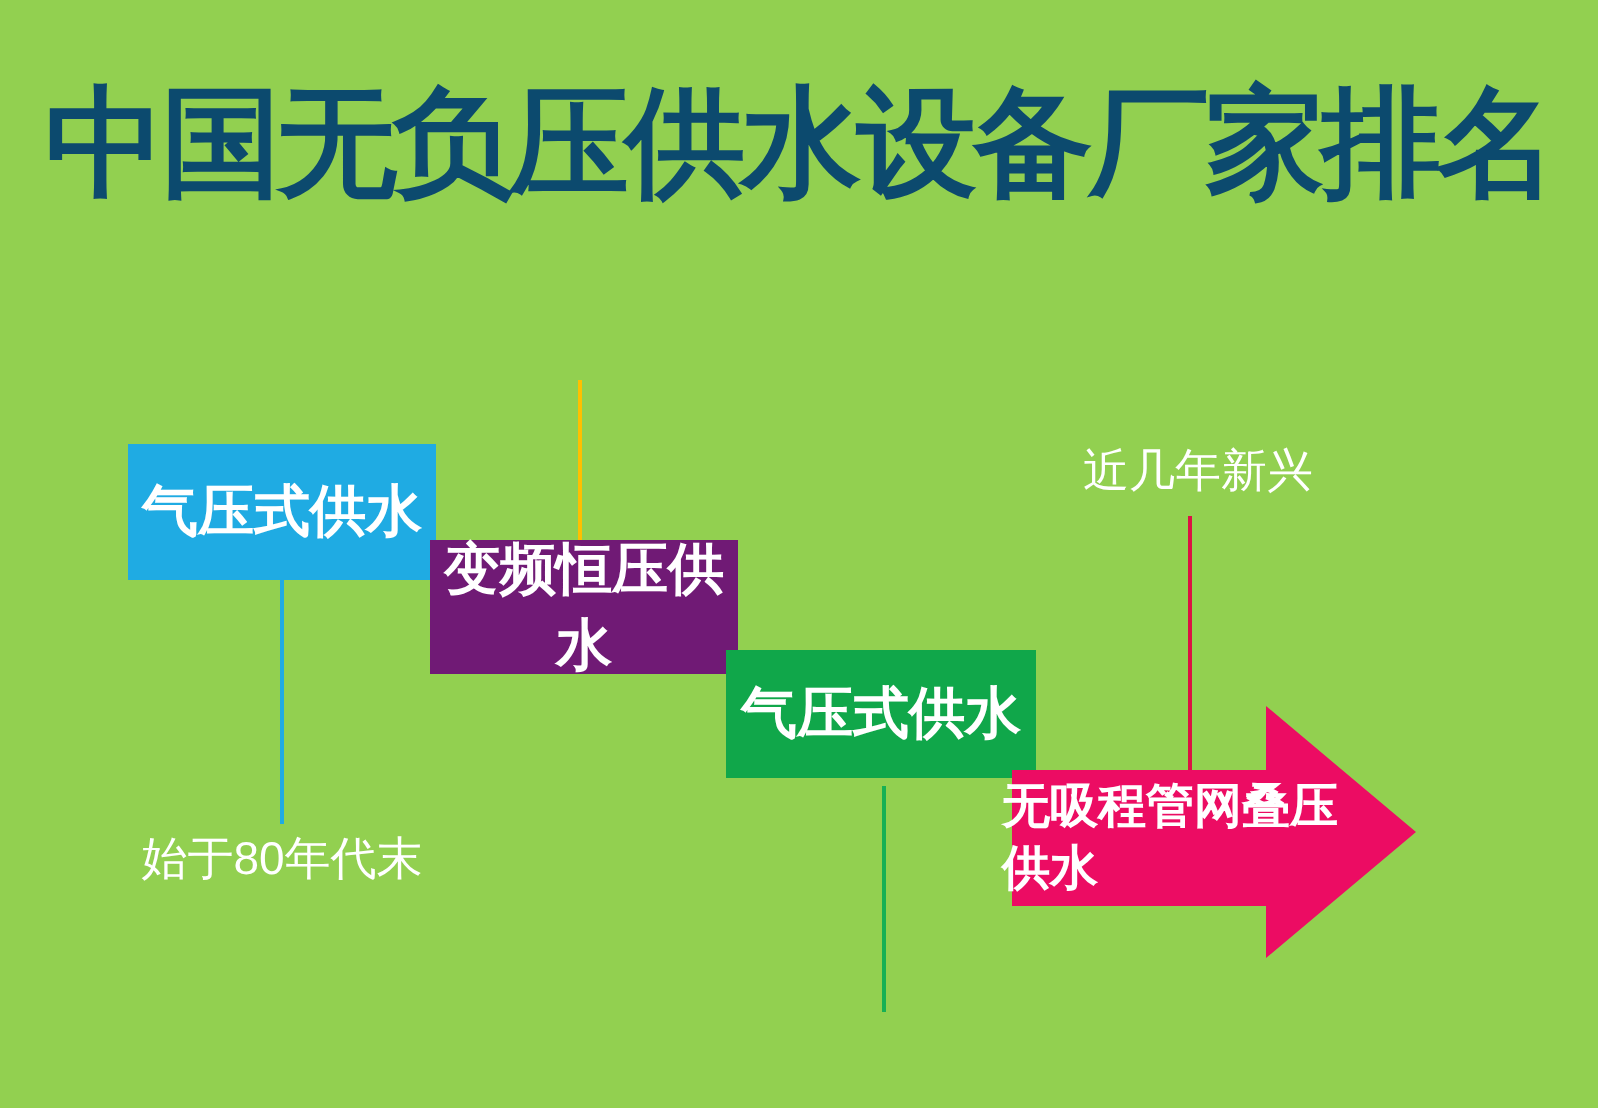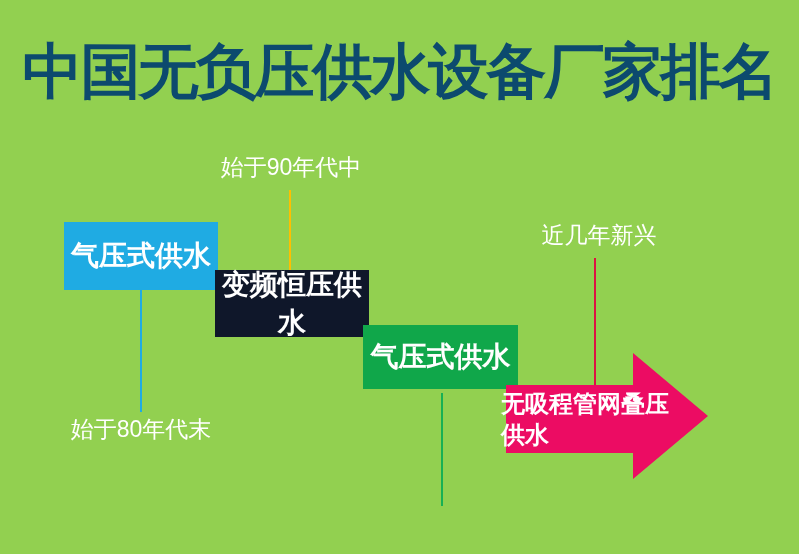--- a/index.html
+++ b/index.html
@@ -29,21 +29,21 @@
     position: absolute;
     display: flex;
     align-items: center;
     justify-content: center;
     color: #FFFFFF;
     font-size: 28px;
     font-weight: bold;
     text-align: center;
   }
   .box-pneumatic   { left: 64px;  top: 222px; width: 154px; height: 68px; background: #1FABE3; }
-  .box-vfd         { left: 215px; top: 270px; width: 154px; height: 67px; background: #0f172a; }
+  .box-vfd         { left: 215px; top: 270px; width: 154px; height: 67px; background: #701a75; }
   .box-nonnegative { left: 363px; top: 325px; width: 155px; height: 64px; background: #10A74A; }
   .flow-arrow {
     position: absolute;
     left: 506px; top: 353px;
     width: 203px; height: 126px;
   }
   .flow-arrow polygon { fill: #EC0C63; }
   .arrow-label {
     position: absolute;
     left: 501px; top: 385px;
@@ -93,21 +93,20 @@
   <div class="connector line-arrow"></div>
 
   <div class="stage-box box-pneumatic">
     <span>气压式供水</span>
   </div>
   <div class="stage-note note-pneumatic">始于80年代末</div>
 
   <div class="stage-box box-vfd">
     <span>变频恒压供水</span>
   </div>
-  <div class="stage-note note-vfd">始于90年代中</div>
 
   <div class="stage-box box-nonnegative">
     <span>气压式供水</span>
   </div>
 
   <svg class="flow-arrow" viewBox="0 0 203 126" aria-hidden="true">
     <polygon points="0,32 127,32 127,0 202,63 127,126 127,100 0,100"></polygon>
   </svg>
   <div class="arrow-label">
     <span>无吸程管网叠压</span>

